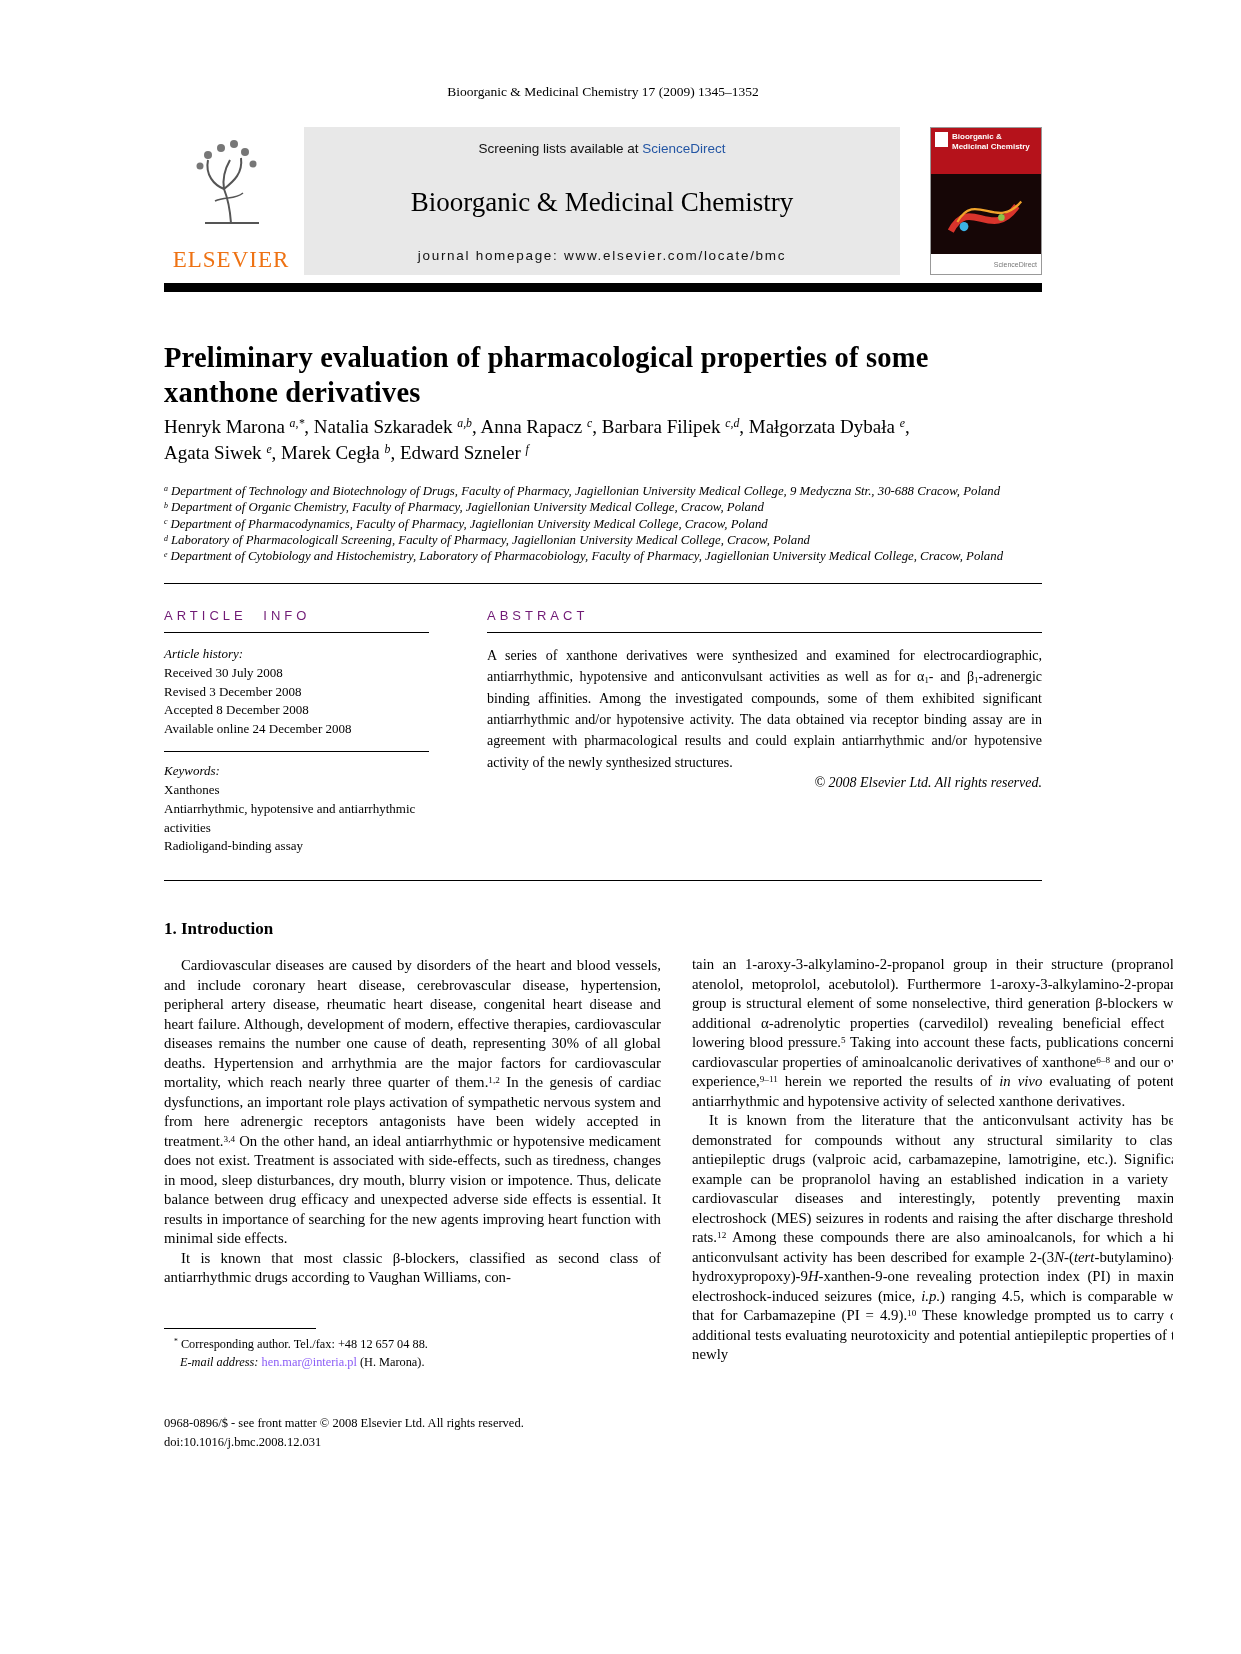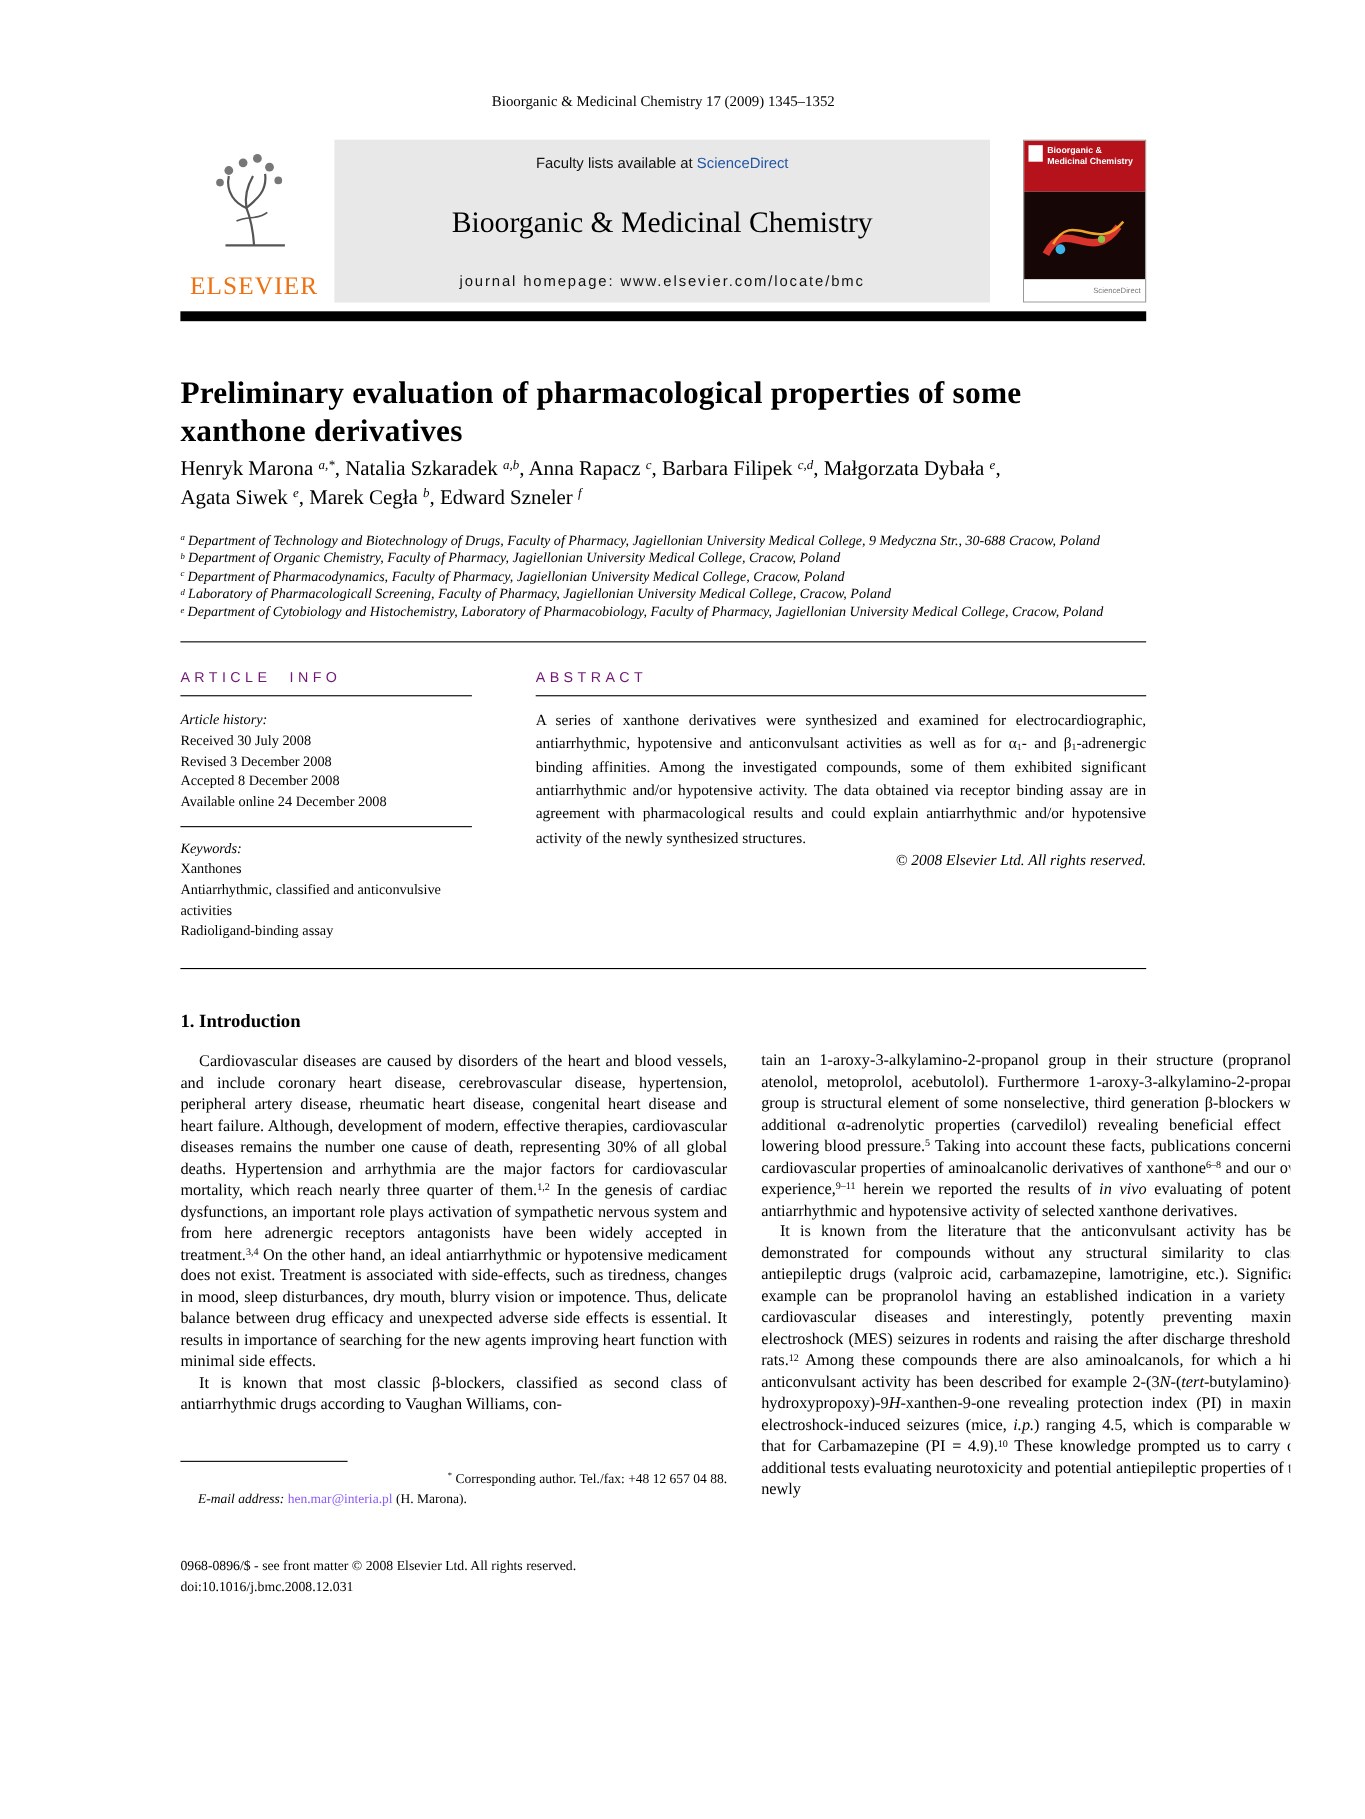--- a/index.html
+++ b/index.html
@@ -105,21 +105,21 @@
   
   .body-cols { display: flex; margin-top: 38px; align-items: stretch; }
   .col-left { width: 497px; flex: 0 0 auto; margin-right: 31px; display: flex; flex-direction: column; }
   .col-right { width: 497px; flex: 0 0 auto; padding-top: 36px; box-sizing: border-box; }
   .section-heading { font-size: 17px; font-weight: bold; margin: 0 0 17px 0; }
   .body-cols p { font-size: 14.8px; line-height: 19.5px; text-align: justify; margin: 0; }
   .body-cols p.indent { text-indent: 17px; }
 
   .footnote { margin-top: auto; padding-top: 40px; font-size: 12.3px; line-height: 1.5; }
   .footnote-rule { width: 152px; border-top: 1px solid #000; margin-bottom: 6px; }
-  .fn-line1 { padding-left: 10px; text-align: right; }
+  .fn-line1 { padding-left: 10px; }
   .fn-email { padding-left: 16px; }
   .email-link { color: #8b5cf6; text-decoration: none; cursor: pointer; }
 
   .bottom-matter { margin-top: 42px; font-size: 12.5px; line-height: 1.55; }
   .doi-line { cursor: pointer; }
 
   svg.tree { display: block; }
 </style>
 </head>
 <body>
@@ -143,21 +143,21 @@
         <circle cx="68" cy="23" r="4" fill="#777" stroke="none"></circle>
         <circle cx="23" cy="37" r="3.5" fill="#777" stroke="none"></circle>
         <circle cx="76" cy="35" r="3.5" fill="#777" stroke="none"></circle>
         <path d="M28 94 H 82"></path>
       </svg>
       <div class="elsevier-word">ELSEVIER</div>
     </div>
 
     <div class="header-box">
       <div class="contents-line">
-        <span>Faculty lists available at </span><a class="sd-link">ScienceDirect</a>
+        <span>Screening lists available at </span><a class="sd-link">ScienceDirect</a>
       </div>
       <div class="journal-title">Bioorganic &amp; Medicinal Chemistry</div>
       <div class="homepage-line">journal homepage: www.elsevier.com/locate/bmc</div>
     </div>
 
     <div class="cover-box">
       <div class="cover-top">
         <div class="cover-badge"></div>
         <div class="cover-title">Bioorganic &amp; Medicinal Chemistry</div>
       </div>
@@ -195,21 +195,21 @@
       <div class="col-heading">ARTICLE INFO</div>
       <div class="heading-rule"></div>
       <div class="info-label">Article history:</div>
       <div class="info-line">Received 30 July 2008</div>
       <div class="info-line">Revised 3 December 2008</div>
       <div class="info-line">Accepted 8 December 2008</div>
       <div class="info-line">Available online 24 December 2008</div>
       <div class="info-divider"></div>
       <div class="info-label">Keywords:</div>
       <div class="info-line">Xanthones</div>
-      <div class="info-line">Antiarrhythmic, classified and anticonvulsive activities</div>
+      <div class="info-line">Antiarrhythmic, hypotensive and antiarrhythmic activities</div>
       <div class="info-line">Radioligand-binding assay</div>
     </div>
 
     <div class="abs-col">
       <div class="col-heading">ABSTRACT</div>
       <div class="heading-rule"></div>
       <p class="abstract-text">A series of xanthone derivatives were synthesized and examined for electrocardiographic, antiarrhythmic, hypotensive and anticonvulsant activities as well as for α<sub>1</sub>- and β<sub>1</sub>-adrenergic binding affinities. Among the investigated compounds, some of them exhibited significant antiarrhythmic and/or hypotensive activity. The data obtained via receptor binding assay are in agreement with pharmacological results and could explain antiarrhythmic and/or hypotensive activity of the newly synthesized structures.</p>
       <div class="copyright">© 2008 Elsevier Ltd. All rights reserved.</div>
     </div>
   </div>

